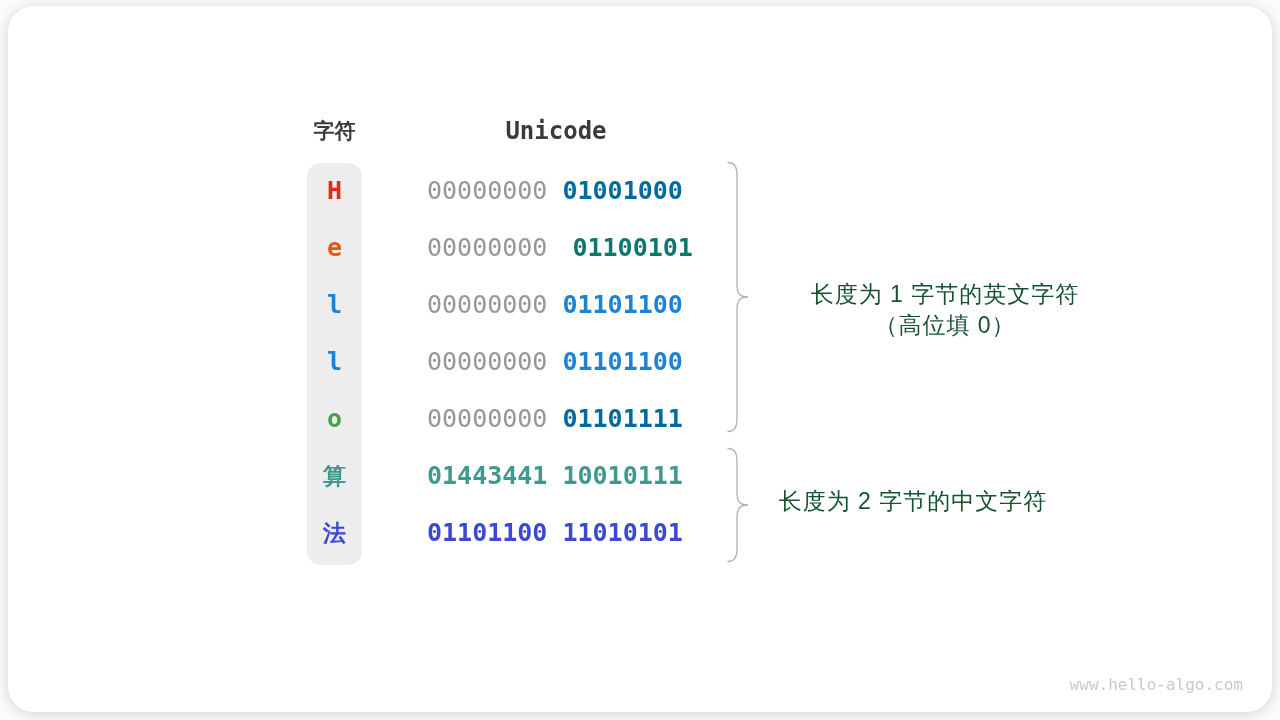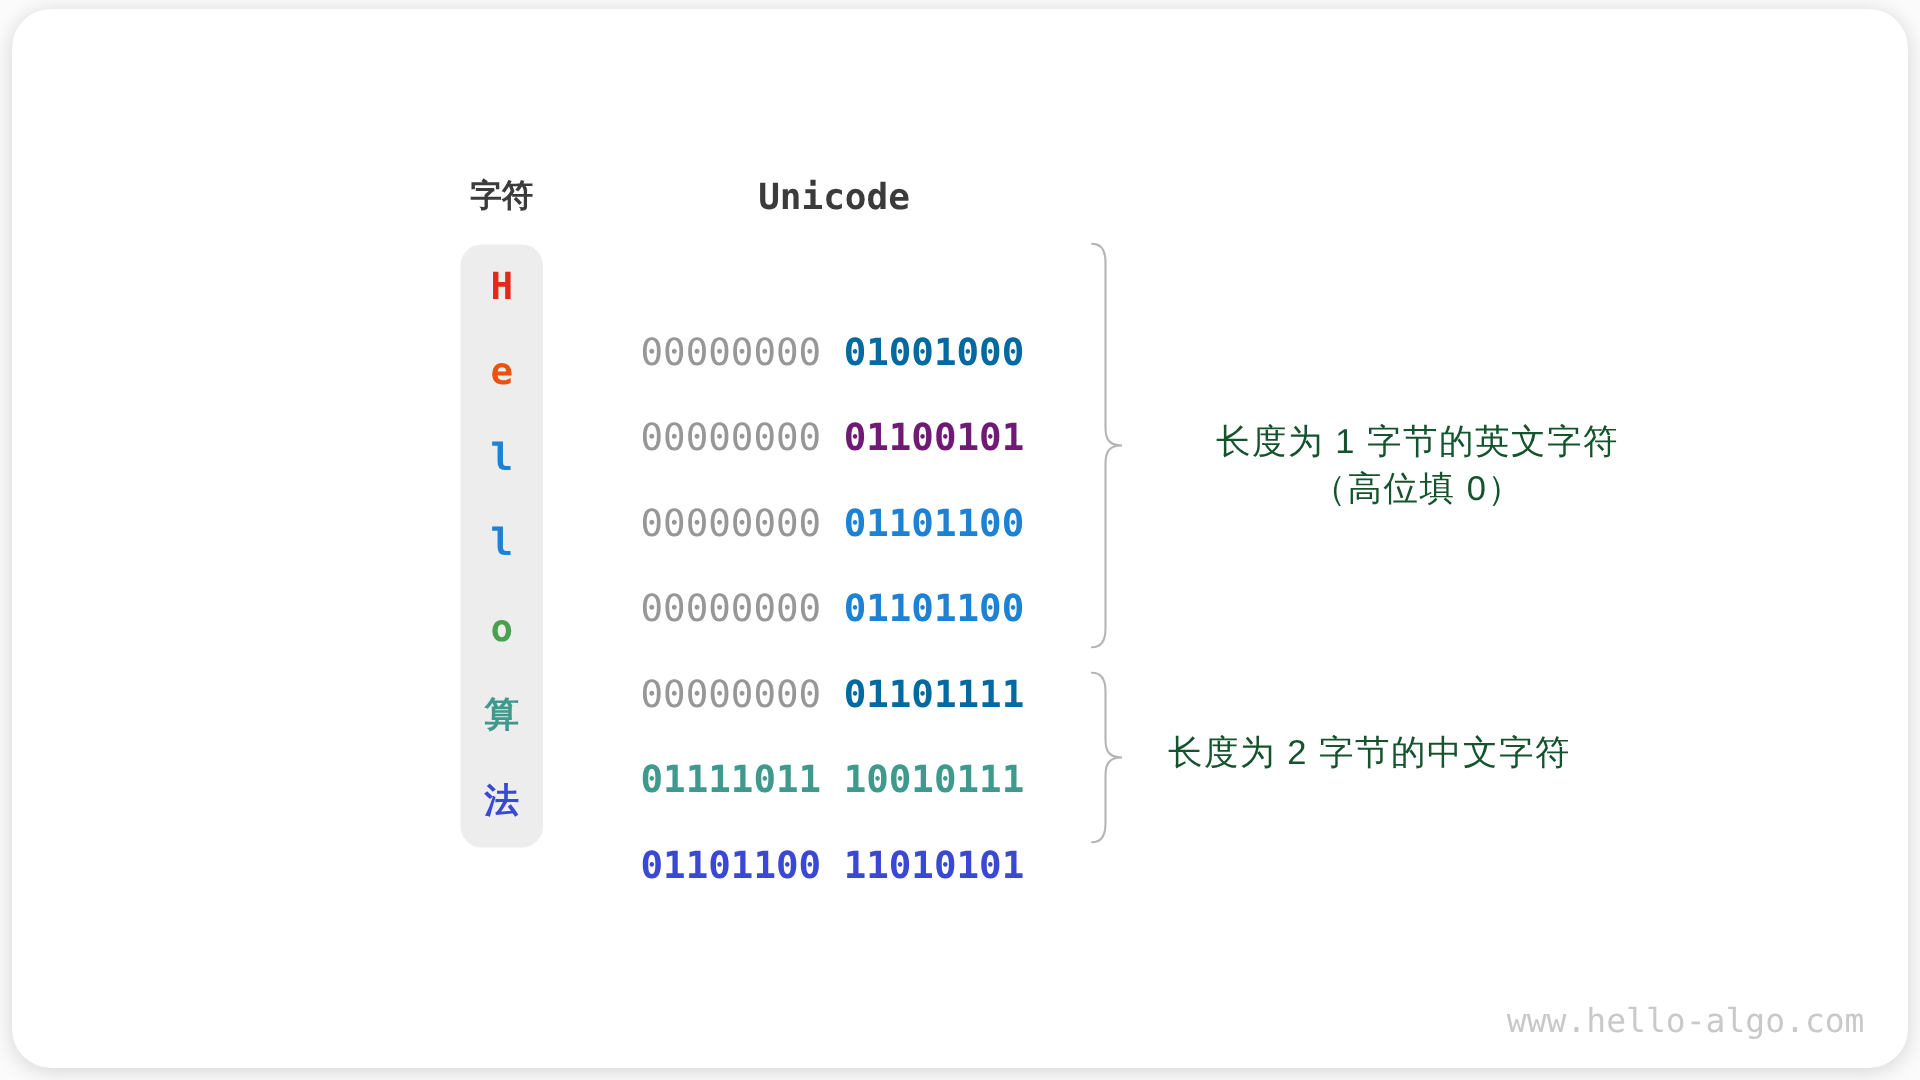--- a/index.html
+++ b/index.html
@@ -33,36 +33,36 @@
     position: absolute; left: 0; width: 55px; text-align: center;
     font-family: "DejaVu Sans Mono", "Liberation Mono", monospace;
     font-weight: bold; font-size: 25px;
   }
   .cell-char.cjk { font-family: "Liberation Sans", "DejaVu Sans", sans-serif; font-size: 23px; }
   .cell-bin {
     position: absolute; left: 120px; white-space: nowrap;
     font-family: "DejaVu Sans Mono", "Liberation Mono", monospace; font-size: 25px;
   }
   .byte { display: inline-block; }
-  .byte.b1 { margin-right: 15px; font-weight: normal; margin-top: 44px; }
+  .byte.b1 { margin-right: 15px; font-weight: normal; }
   .byte.b1.bold { font-weight: bold; }
   .byte.b2 { font-weight: bold; }
 
   .brace { position: absolute; }
   .annotation {
     position: absolute; text-align: center; color: #14532d;
     font-size: 23px; line-height: 31px; letter-spacing: 1px; white-space: nowrap;
   }
   #annotation-english { left: 760px; top: 279px; width: 370px; }
   #annotation-chinese { left: 728px; top: 486px; width: 370px; }
 
   .watermark {
     position: absolute; right: 37px; bottom: 26px;
     font-family: "DejaVu Sans Mono", "Liberation Mono", monospace;
-    font-size: 22px; color: #c9c9c9; margin-top: 20px;
+    font-size: 16px; color: #c9c9c9; margin-top: 20px;
   }
 </style>
 </head>
 <body>
 
 <div id="stage">
   <div class="card"></div>
 
   <div class="col-header" id="hdr-char">字符</div>
   <div class="col-header" id="hdr-unicode">Unicode</div>
@@ -71,21 +71,21 @@
 
   <div class="row" style="top:175px">
     <span class="cell-char" style="color: rgb(224, 43, 28);">H</span>
     <span class="cell-bin">
       <span class="byte b1" style="color: rgb(151, 151, 151);">00000000</span><span class="byte b2" style="color: #0369a1;">01001000</span>
     </span>
   </div>
   <div class="row" style="top:232px">
     <span class="cell-char" style="color: rgb(234, 83, 14);">e</span>
     <span class="cell-bin">
-      <span class="byte b1" style="color: rgb(151, 151, 151);">00000000</span><span class="byte b2" style="color: #701a75;">01100101</span>
+      <span class="byte b1" style="color: rgb(151, 151, 151);">00000000</span><span class="byte b2" style="color: #0f766e; margin-left: 10px;">01100101</span>
     </span>
   </div>
   <div class="row" style="top:289px">
     <span class="cell-char" style="color: rgb(30, 130, 212);">l</span>
     <span class="cell-bin">
       <span class="byte b1" style="color: rgb(151, 151, 151);">00000000</span><span class="byte b2" style="color: rgb(30, 130, 212);">01101100</span>
     </span>
   </div>
   <div class="row" style="top:346px">
     <span class="cell-char" style="color: rgb(30, 130, 212);">l</span>
@@ -95,21 +95,21 @@
   </div>
   <div class="row" style="top:403px">
     <span class="cell-char" style="color: rgb(74, 160, 79);">o</span>
     <span class="cell-bin">
       <span class="byte b1" style="color: rgb(151, 151, 151);">00000000</span><span class="byte b2" style="color: #0369a1;">01101111</span>
     </span>
   </div>
   <div class="row" style="top:460px">
     <span class="cell-char cjk" style="color: rgb(63, 153, 140);">算</span>
     <span class="cell-bin">
-      <span class="byte b1 bold" style="color: rgb(63, 153, 140);">01111011</span><span class="byte b2" style="color: rgb(63, 153, 140);">10010111</span>
+      <span class="byte b1 bold" style="color: rgb(63, 153, 140);">01443441</span><span class="byte b2" style="color: rgb(63, 153, 140);">10010111</span>
     </span>
   </div>
   <div class="row" style="top:517px">
     <span class="cell-char cjk" style="color: rgb(58, 72, 212);">法</span>
     <span class="cell-bin">
       <span class="byte b1 bold" style="color: rgb(58, 72, 212);">01101100</span><span class="byte b2" style="color: rgb(58, 72, 212);">11010101</span>
     </span>
   </div>
 
   <svg class="brace" style="left:726px; top:161px;" width="24" height="272" aria-hidden="true">

